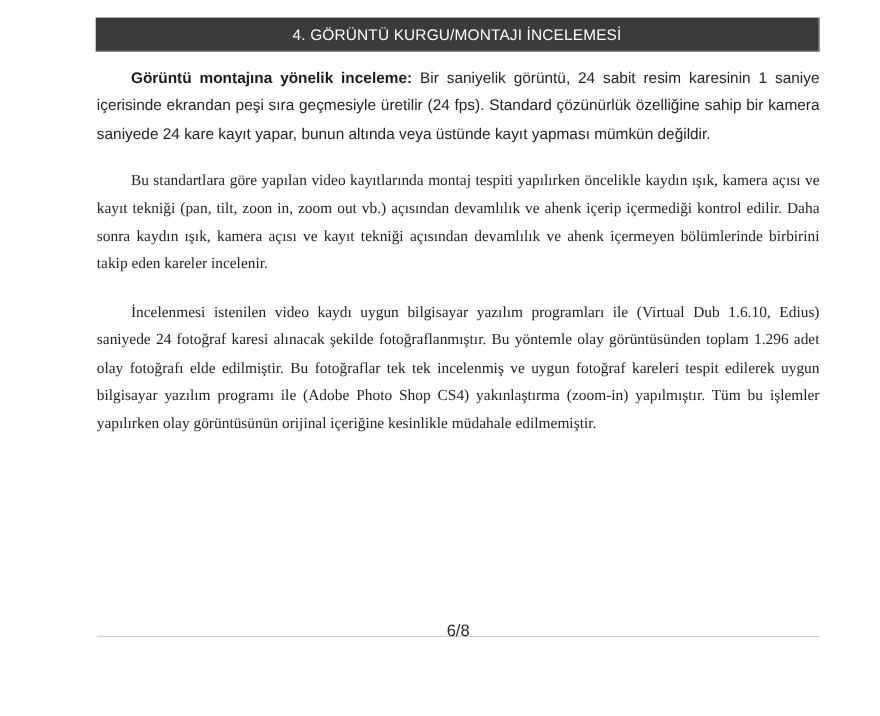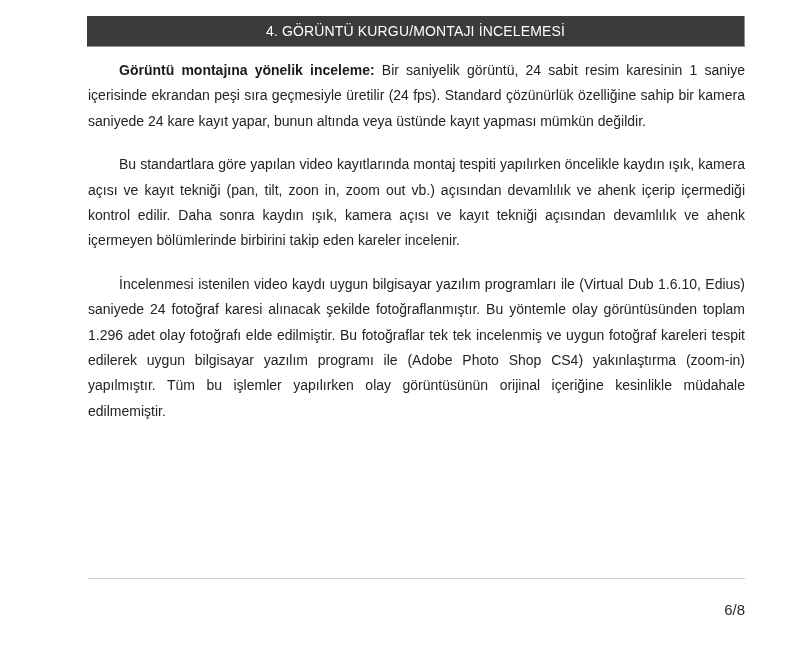--- a/index.html
+++ b/index.html
@@ -62,41 +62,42 @@
     text-align: justify;
     text-justify: inter-word;
     text-indent: 31px;
     font-size: 14px;
     line-height: 25.4px;
     color: #232323;
     word-spacing: 0px;
   }
   p.para + p.para {
     margin-top: 18px;
+    font-family: Liberation Serif, serif;
   }
   p.para .lead {
     font-weight: bold;
     color: #1a1a1a;
   }
 
   
   .footer-rule {
     position: absolute;
     left: 88px;
     top: 578px;
     width: 657px;
     height: 1px;
     background: #c9c9c9;
   }
   .footer-pageno {
     position: absolute;
     left: 88px;
-    top: 600px;
+    top: 564px;
     width: 657px;
-    text-align: right;
+    text-align: center;
     font-size: 15px;
     color: #2b2b2b;
     line-height: 20px;
   }
 </style>
 </head>
 <body>
 
 <div class="page">
 

